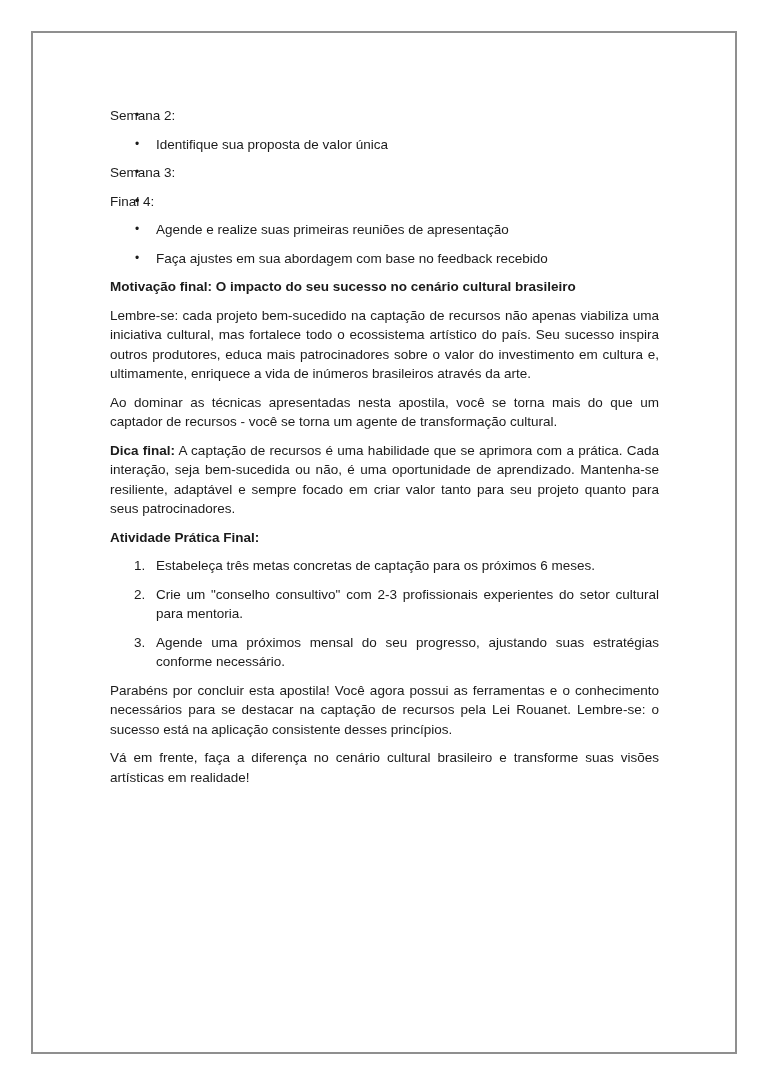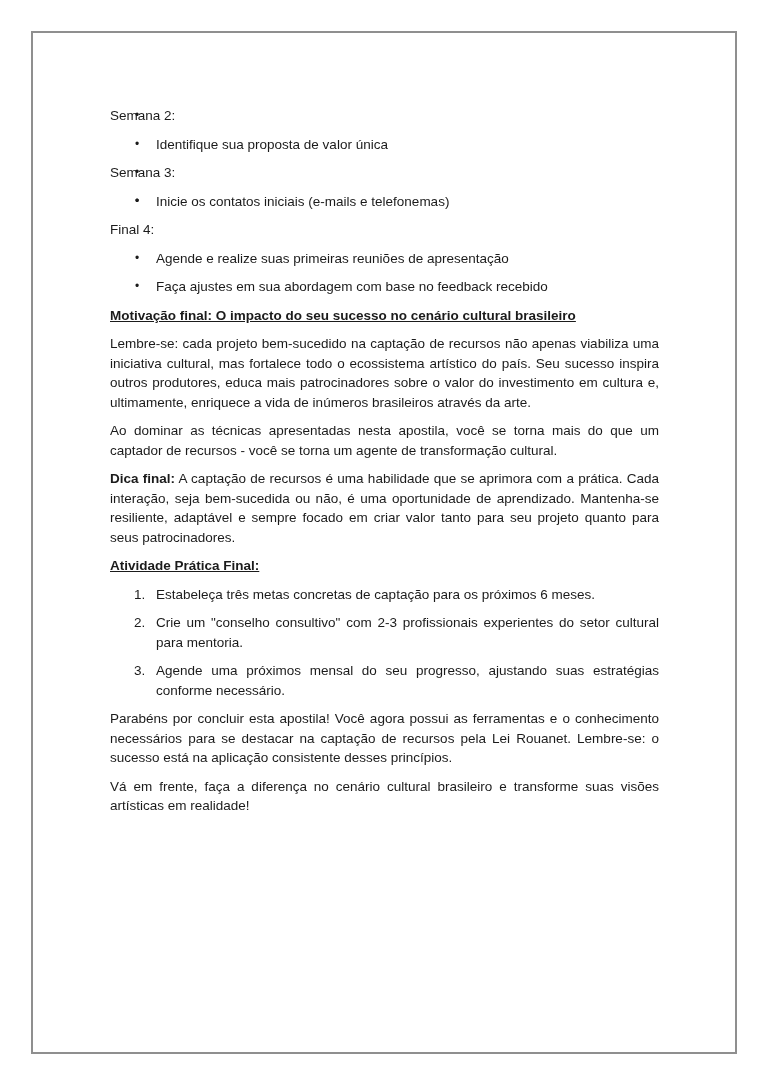--- a/index.html
+++ b/index.html
@@ -18,21 +18,21 @@
     border: 2px solid #8f8f8f;
     background: #ffffff;
   }
   .content {
     padding: 64px 76px 0 77px;
     font-size: 13.5px;
     line-height: 19.5px;
   }
   .block { margin: 0 0 9px 0; }
   p.block { text-align: justify; }
-  .heading { font-weight: bold; text-decoration: underline; }
+  .heading { font-weight: bold; }
   .bold { font-weight: bold; }
   ul.block, ol.block {
     list-style: none;
     margin: 0; padding: 0;
   }
   li {
     position: relative;
     padding-left: 46px;
     margin: 0 0 9px 0;
     text-align: justify;
@@ -59,21 +59,21 @@
 
     <ul class="block">
       <li><span class="marker">•</span><span>Identifique sua proposta de valor única</span></li>
       <li><span class="marker">•</span></li>
     </ul>
 
     <div class="block">Semana 3:</div>
 
     <ul class="block">
       <li><span class="marker">•</span></li>
-      <li><span class="marker">•</span><span>Inicie os contatos iniciais (e-mails e telefonemas)</span></li>
+      <li><span class="marker">•</span></li>
     </ul>
 
     <div class="block">Final 4:</div>
 
     <ul class="block">
       <li><span class="marker">•</span><span>Agende e realize suas primeiras reuniões de apresentação</span></li>
       <li><span class="marker">•</span><span>Faça ajustes em sua abordagem com base no feedback recebido</span></li>
     </ul>
 
     <div class="block heading">Motivação final: O impacto do seu sucesso no cenário cultural brasileiro</div>

